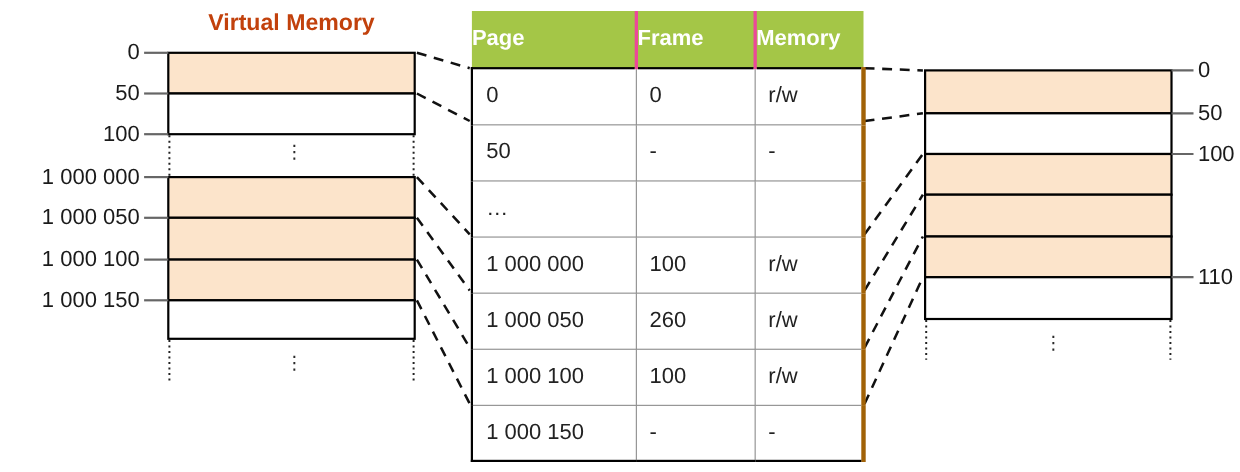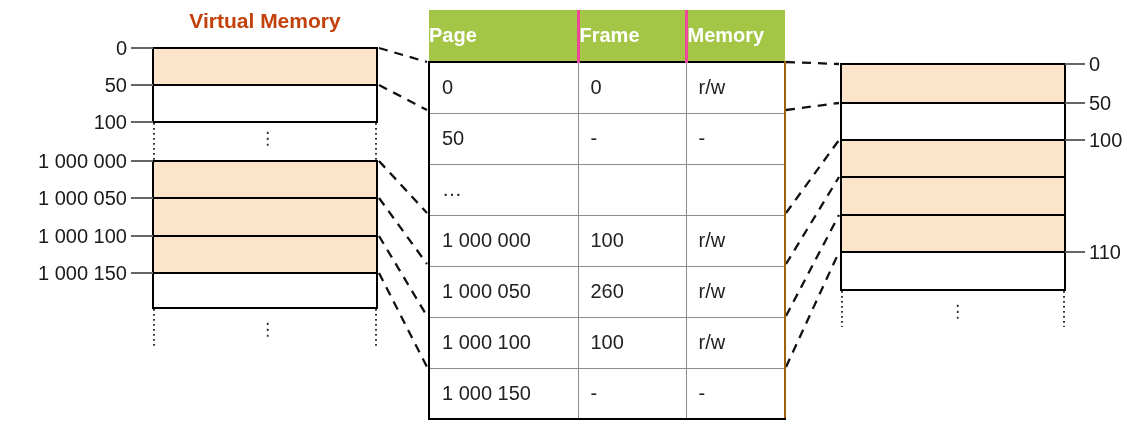--- a/index.html
+++ b/index.html
@@ -24,21 +24,21 @@
 
   #page-table { position:absolute; left:428px; top:10px; width:356px;
                 border-collapse:collapse; table-layout:fixed; }
   #page-table th { background:var(--header-green,#A4C647); color:#fff; font-weight:bold;
                    font-size:20px; text-align:left; height:52px; }
   #page-table th + th { border-left:3px solid #ec4899; }
   #page-table td { height:51px; font-size:20px; color:#222; text-align:left;
                    padding-left:12px; border:1px solid #8c8c8c; background:transparent; }
   #page-table tbody { border:2px solid #000; }
   #page-table tbody td:first-child { border-left:2px solid #000; }
-  #page-table tbody td:last-child  { border-right:2px solid #a16207; }
+  #page-table tbody td:last-child  { border-right:4px solid #a16207; }
   #page-table tbody tr:first-child td { border-top:2px solid #000; }
   #page-table tbody tr:last-child td  { border-bottom:2px solid #000; }
 </style>
 </head>
 <body>
 
 <div class="canvas">
 
   <div class="title" id="vm-title">Virtual Memory</div>
 

